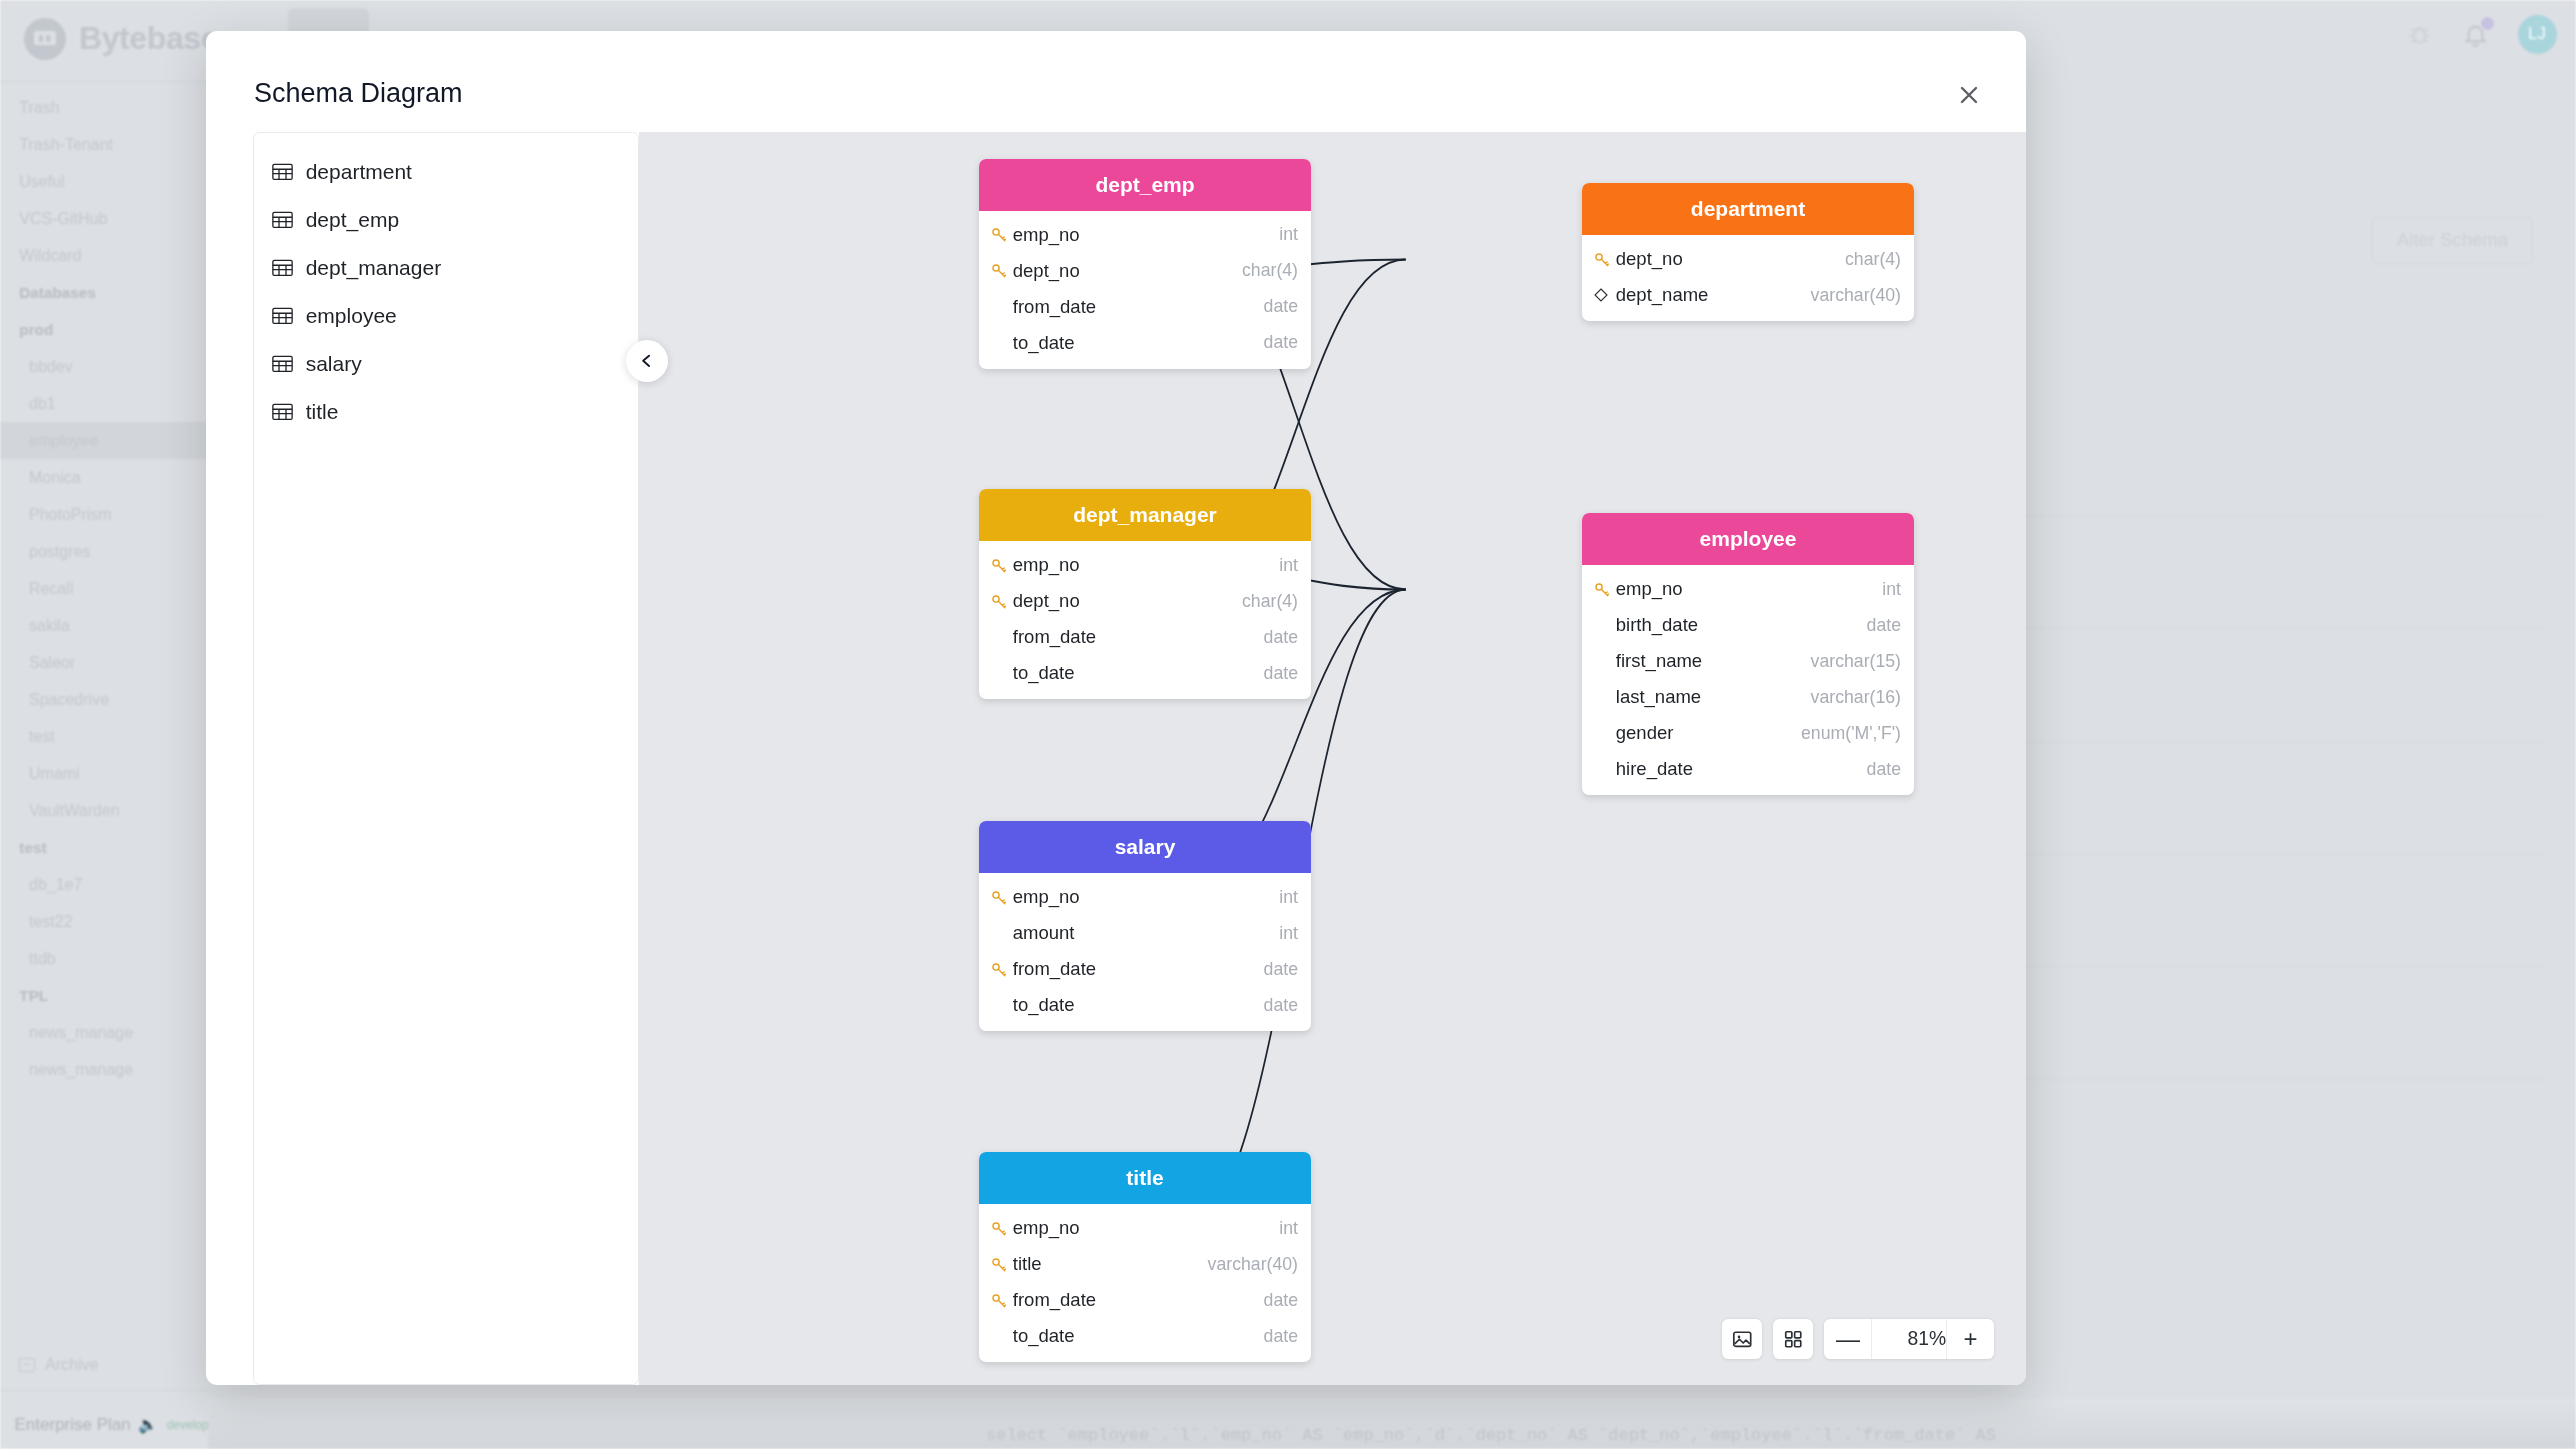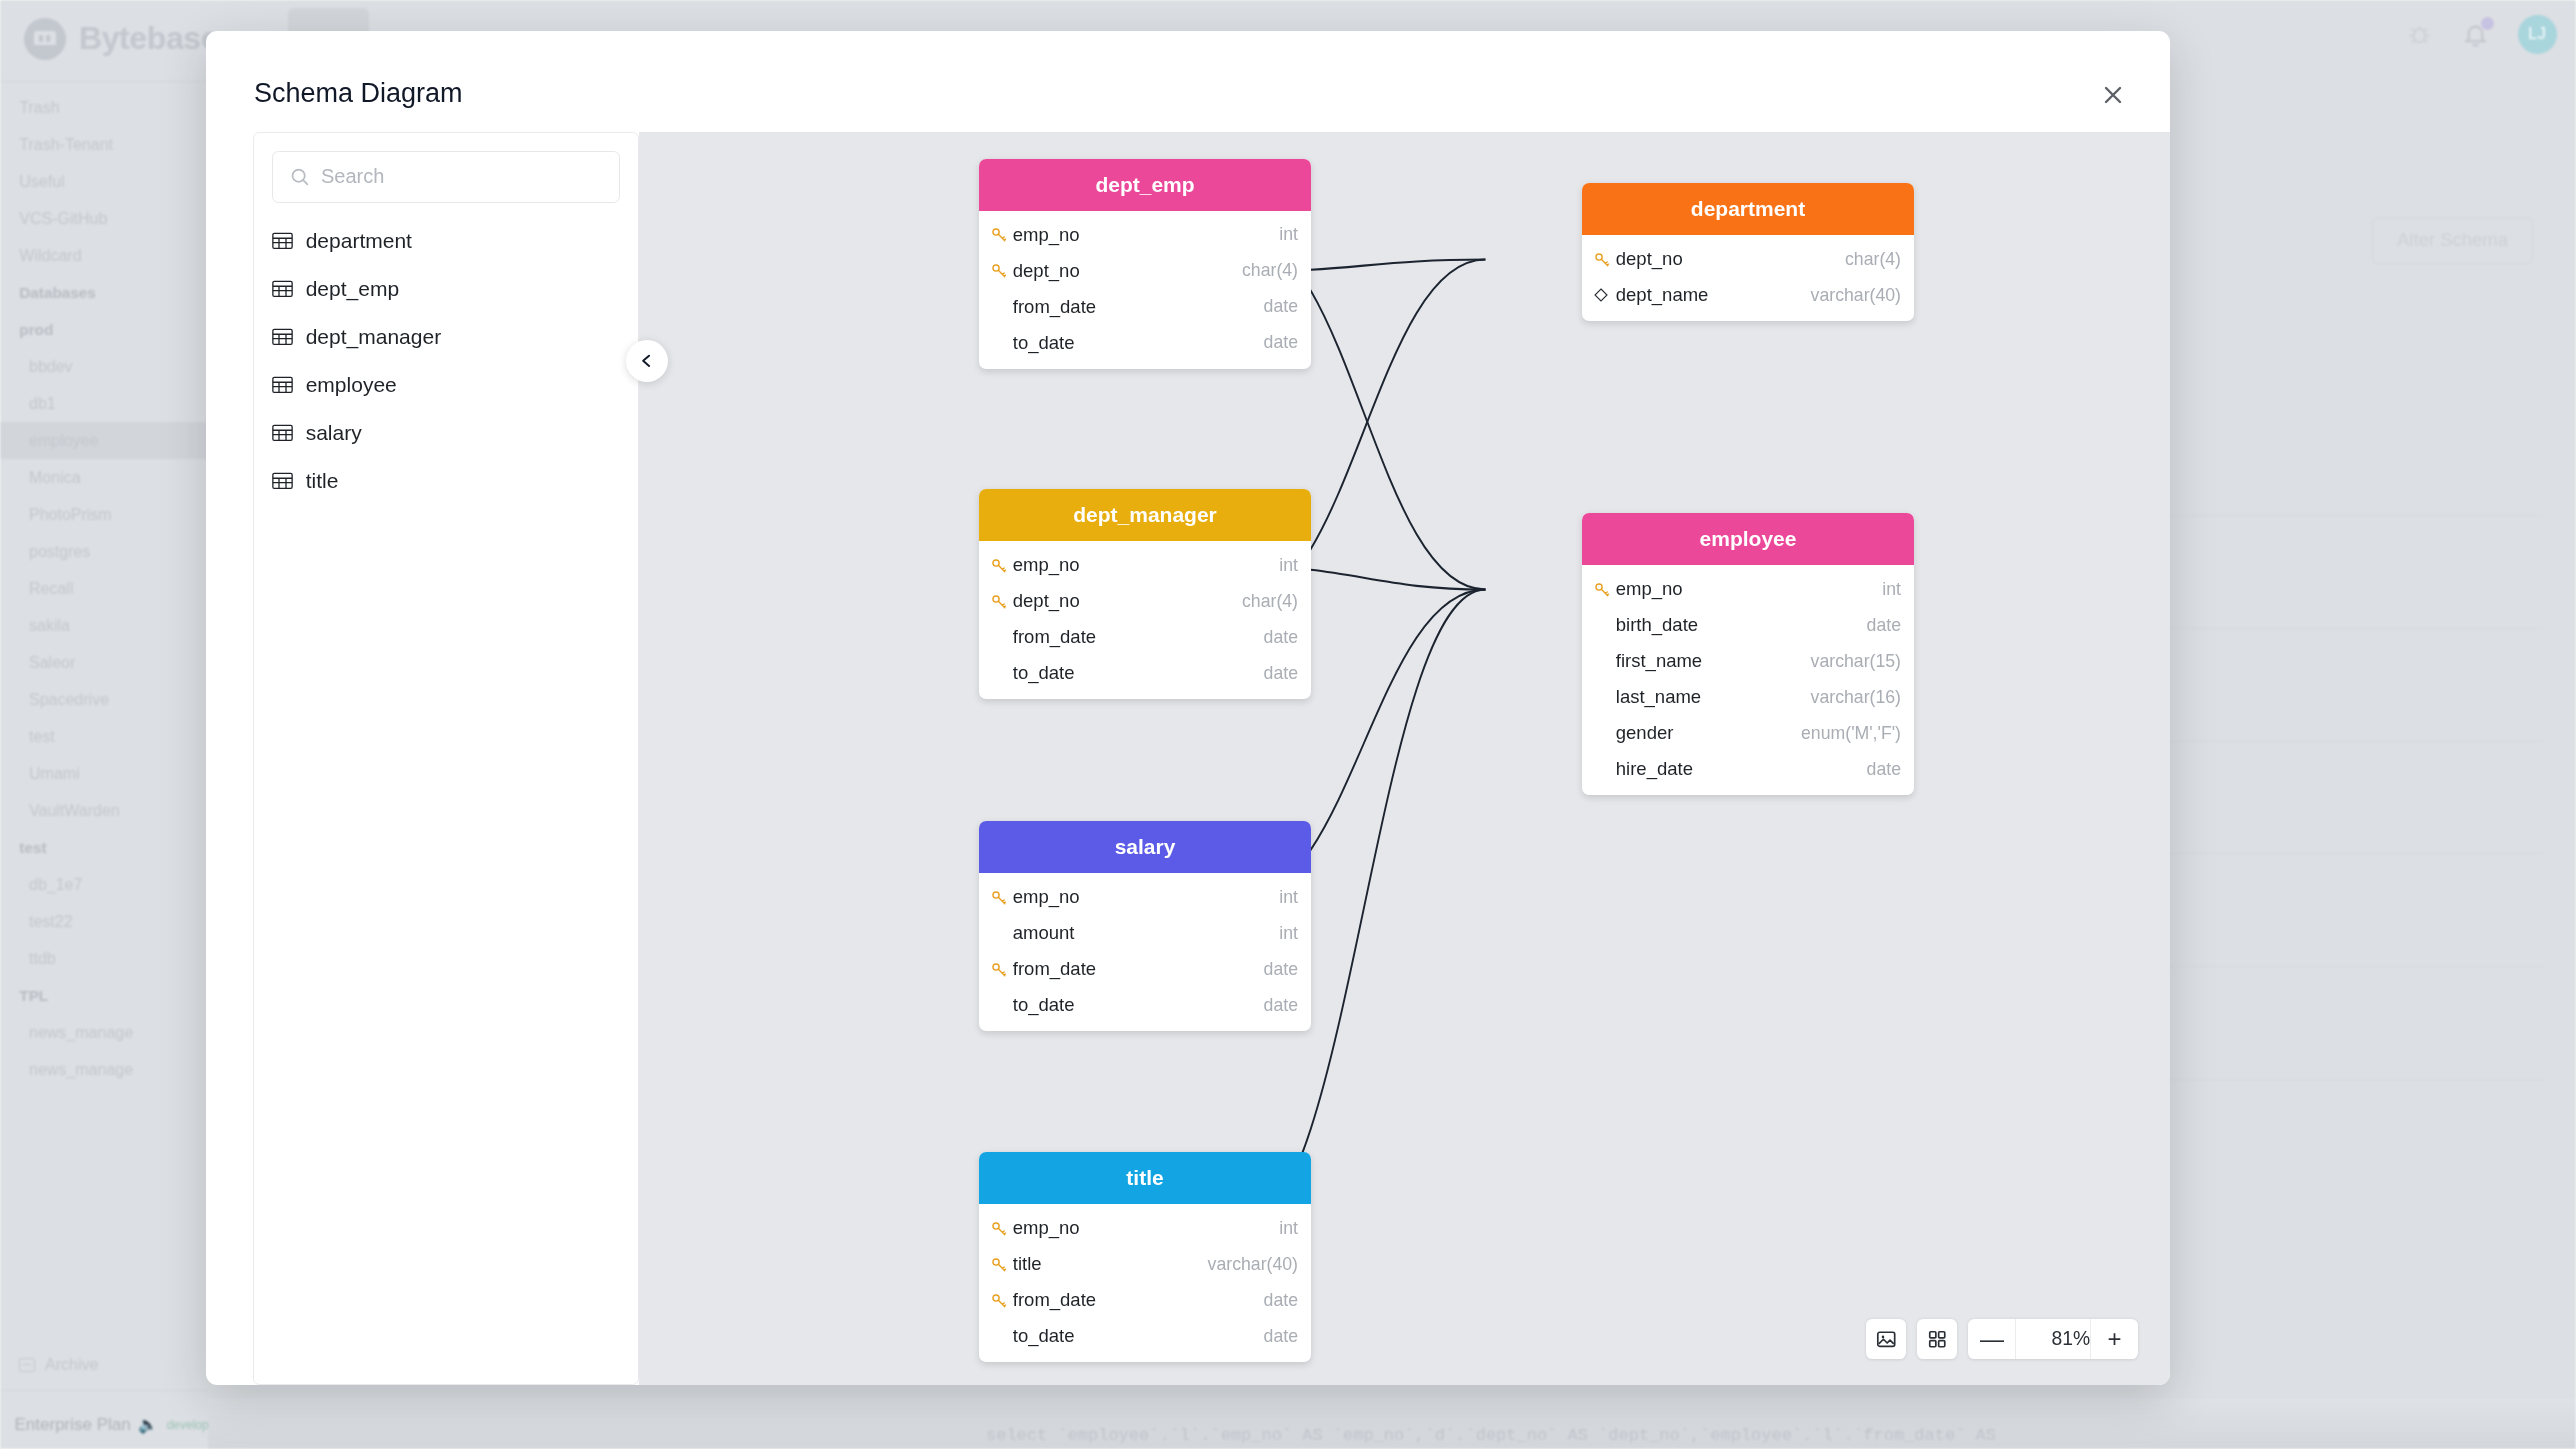--- a/index.html
+++ b/index.html
@@ -124,21 +124,21 @@
     background: linear-gradient(180deg, #dfe2e6 0%, #d3d7dc 100%);
   }
   .bg-row-line {
     position: absolute; left: 805px; height: 0.8px; background: #d6dade;
     right: 32px;
   }
 
   
   .modal {
     position: absolute;
-    left: 206px; top: 31px; width: 1964px; height: 1354px;
+    left: 206px; top: 31px; width: 1820px; height: 1354px;
     background: #ffffff;
     border-radius: 11.3px;
     box-shadow: 0 14.5px 48px rgba(0,0,0,.16);
     overflow: hidden;
   }
   .modal-title {
     position: absolute; left: 48px; top: 47px;
     font-size: 27px; color: #111827; font-weight: 400;
   }
   .modal-close {
@@ -347,27 +347,20 @@
 
     <div class="modal-close">
       <svg viewBox="0 0 24 24" fill="none" stroke-linecap="round">
           <path d="M5 5l14 14M19 5L5 19"></path>
         </svg>
     </div>
 
     <div class="modal-body">
 
       <div class="tables-panel">
-        <div class="search-box">
-          <svg class="search-icon" viewBox="0 0 24 24">
-            <circle cx="11" cy="11" r="7"></circle>
-              <path d="M16.5 16.5L21 21" stroke-linecap="round"></path>
-          </svg>
-          <input class="search-input" type="text" placeholder="Search" style="">
-        </div>
         <div class="table-list" id="table-list">
             <div class="table-item">
               <span class="tbl-icon"><svg viewBox="0 0 24 20" fill="none" stroke="#1f2328" stroke-width="1.5">
                   <rect x="1" y="1.5" width="22" height="17" rx="1.5"></rect>
                   <path d="M1 7h22M1 12h22M8 7v11.5M16 7v11.5"></path>
                 </svg></span>
               <span class="table-item-label">department</span>
             </div>
             <div class="table-item">
               <span class="tbl-icon"><svg viewBox="0 0 24 20" fill="none" stroke="#1f2328" stroke-width="1.5">

